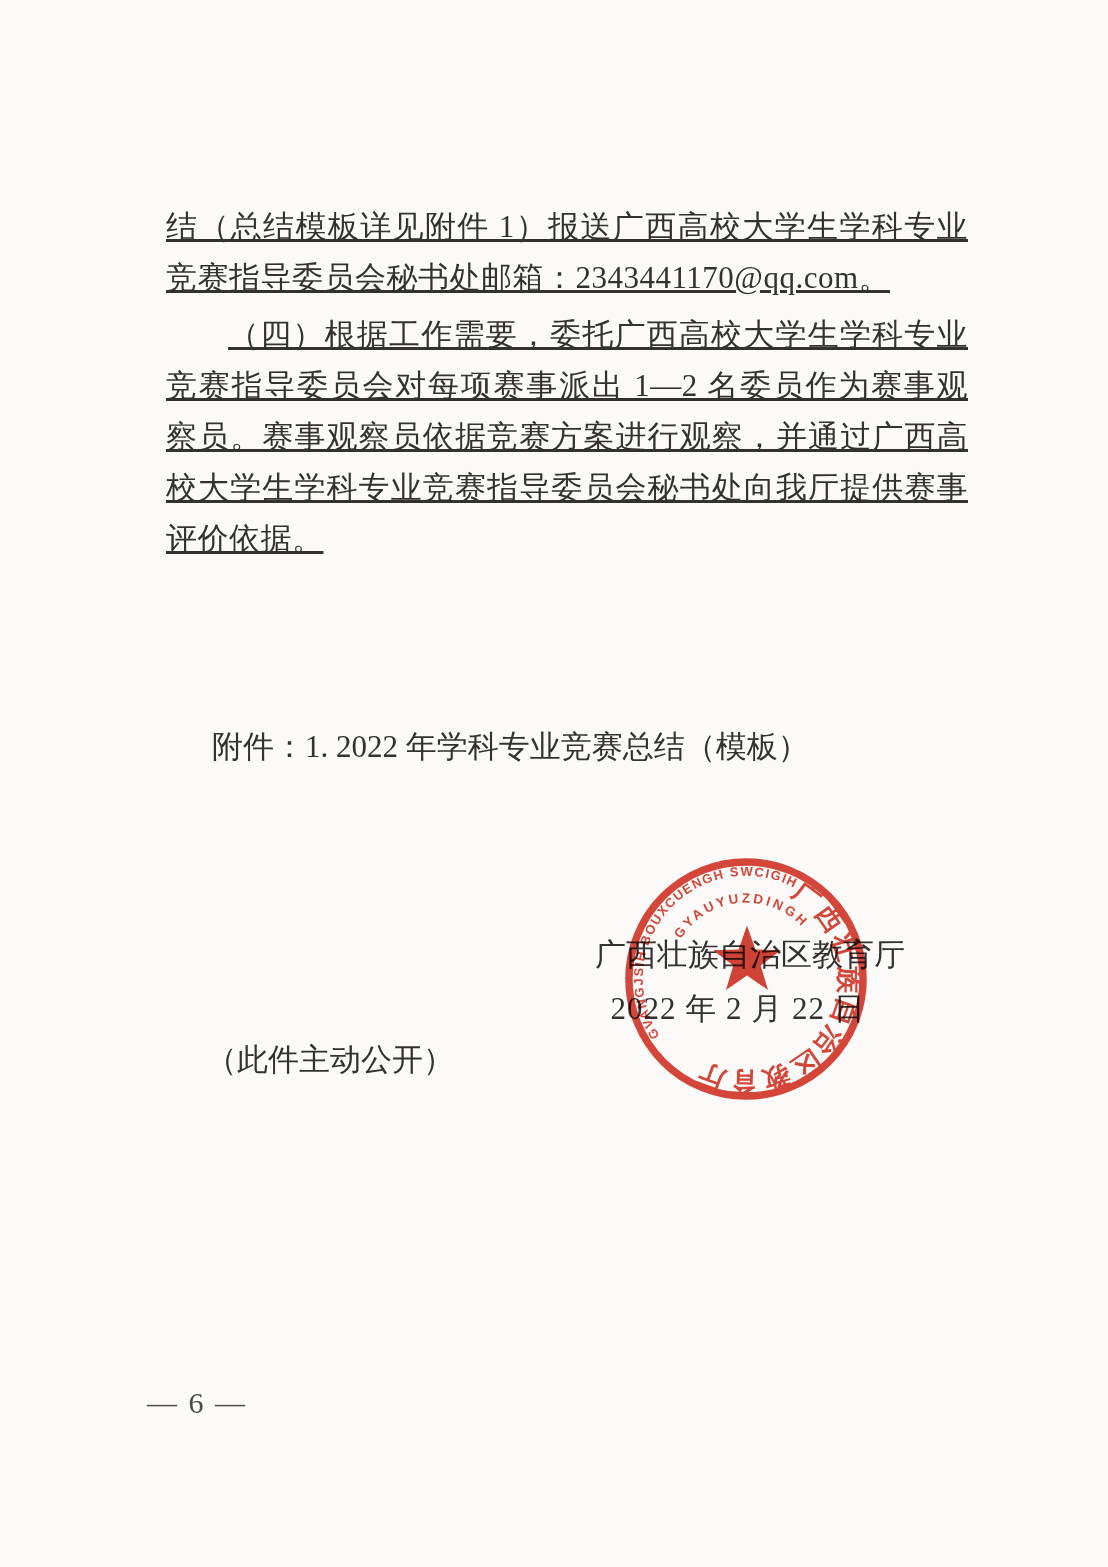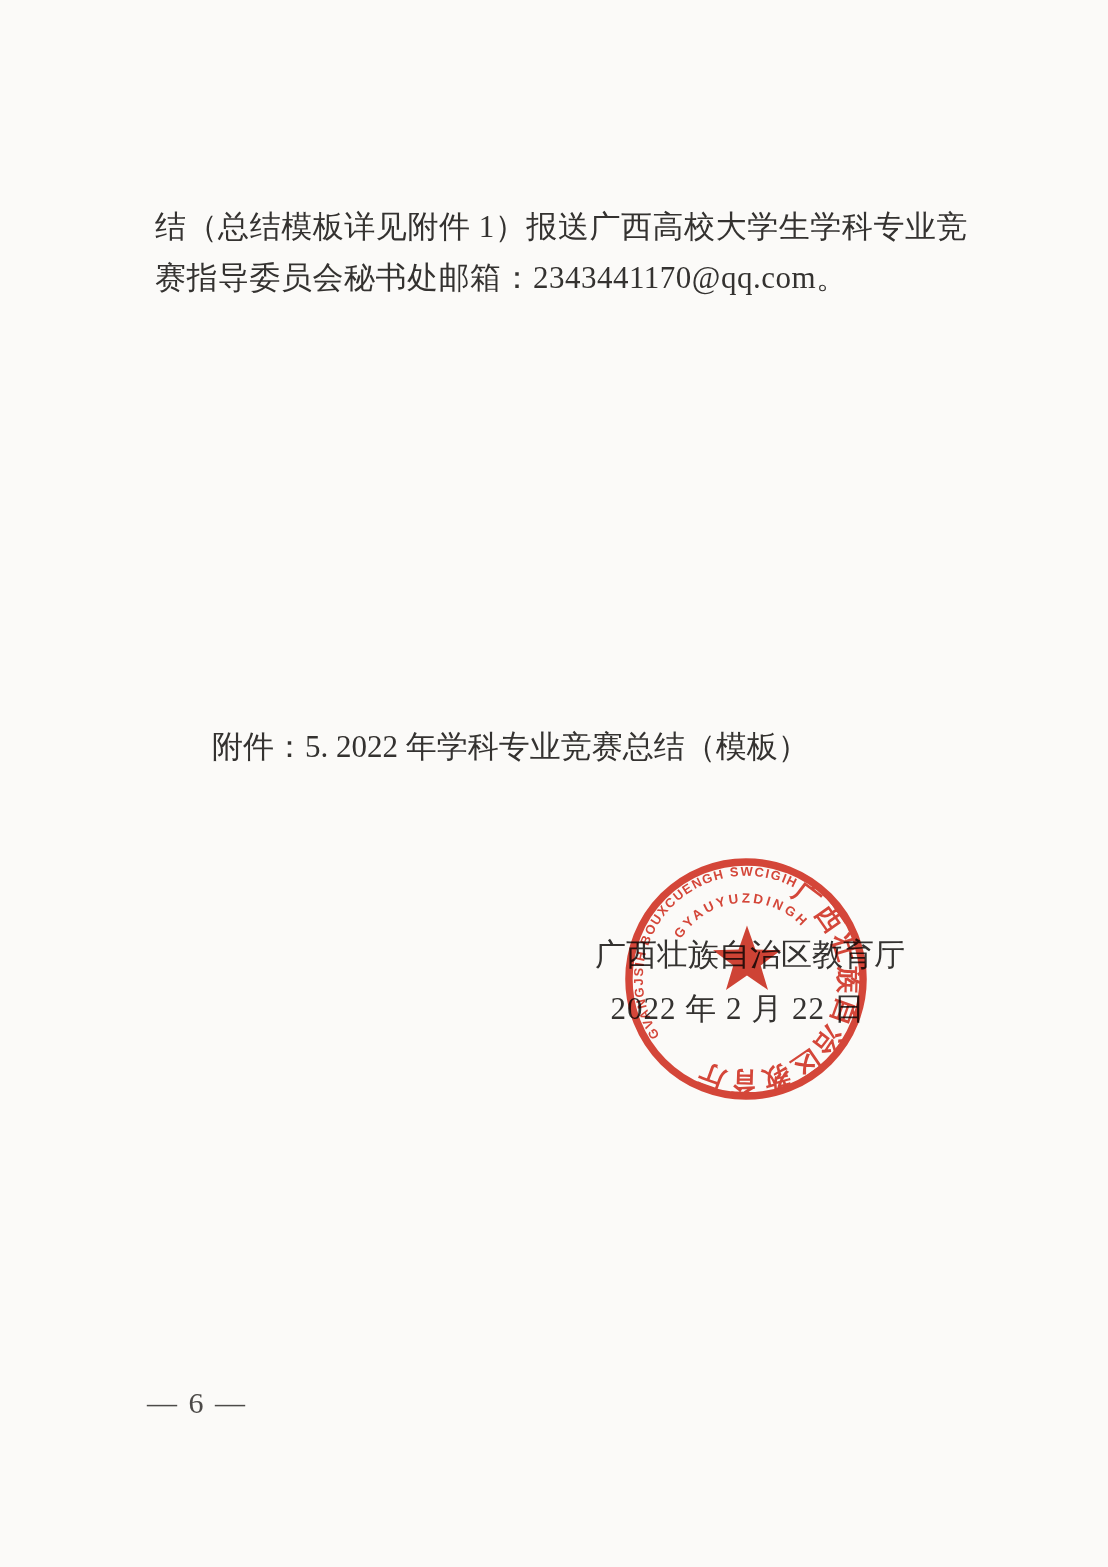--- a/index.html
+++ b/index.html
@@ -15,21 +15,21 @@
   
   .body-text{
     position:absolute;
     left:150px;top:201px;width:818px;
     font-size:31px;line-height:51px;
     text-align:justify;
     letter-spacing:0.5px;
     line-break:anywhere;
     overflow-wrap:anywhere;
   }
-  .body-text p{margin:0 0 6px 5px;}
+  .body-text p{margin:0 0 6px 16px;text-decoration:underline;}
   .body-text p.indent{text-indent:2em;}
   
   .attachments{
     position:absolute;
     left:150px;top:721px;
     padding-left:2em;
     font-size:31px;line-height:51px;
     display:flex;flex-direction:row;align-items:center;
     white-space:nowrap;
   }
@@ -83,26 +83,27 @@
     fill:#d5392b;letter-spacing:3px;
   }
 </style>
 </head>
 <body>
 
 <div class="page">
 
   <div class="body-text">
     <p class="para">结（总结模板详见附件 1）报送广西高校大学生学科专业竞赛指导委员会秘书处邮箱：2343441170@qq.com。</p>
+    <p class="para indent">（四）根据工作需要，委托广西高校大学生学科专业竞赛指导委员会对每项赛事派出 1—2 名委员作为赛事观察员。赛事观察员依据竞赛方案进行观察，并通过广西高校大学生学科专业竞赛指导委员会秘书处向我厅提供赛事评价依据。</p>
   </div>
 
   <div class="attachments">
     <span class="attach-label">附件：</span>
     <span class="attach-items">
-      <span>5. 2022 年学科专业竞赛总结（模板）</span>
+      <span>1. 2022 年学科专业竞赛总结（模板）</span>
     </span>
   </div>
 
   <div class="issuer">广西壮族自治区教育厅</div>
 
   <div class="sign-date">2022 年 2 月 22 日</div>
 
   <svg class="seal" viewBox="0 0 250 250" xmlns="http://www.w3.org/2000/svg" aria-hidden="true">
     <defs>
       <path id="arc-cn" d="M 165.1 38.9 A 95 95 0 1 1 74.7 205.6" fill="none"></path>
@@ -115,16 +116,17 @@
     </text>
     <text class="lat-arc-inner">
       <textPath href="#arc-lat2" startOffset="50%" text-anchor="middle">GYAUYUZDINGH</textPath>
     </text>
     <text class="cn-arc">
       <textPath href="#arc-cn" startOffset="50%" text-anchor="middle">广西壮族自治区教育厅</textPath>
     </text>
     <polygon fill="#cf3526" points="126,71 134.5,95.3 160.2,95.9 139.8,111.5 147.2,136.1 126,121.5 104.8,136.1 112.2,111.5 91.8,95.9 117.5,95.3"></polygon>
   </svg>
 
+  <div class="note">（此件主动公开）</div>
 
   <div class="pageno">— 6 —</div>
 
 </div>
 
 </body></html>

